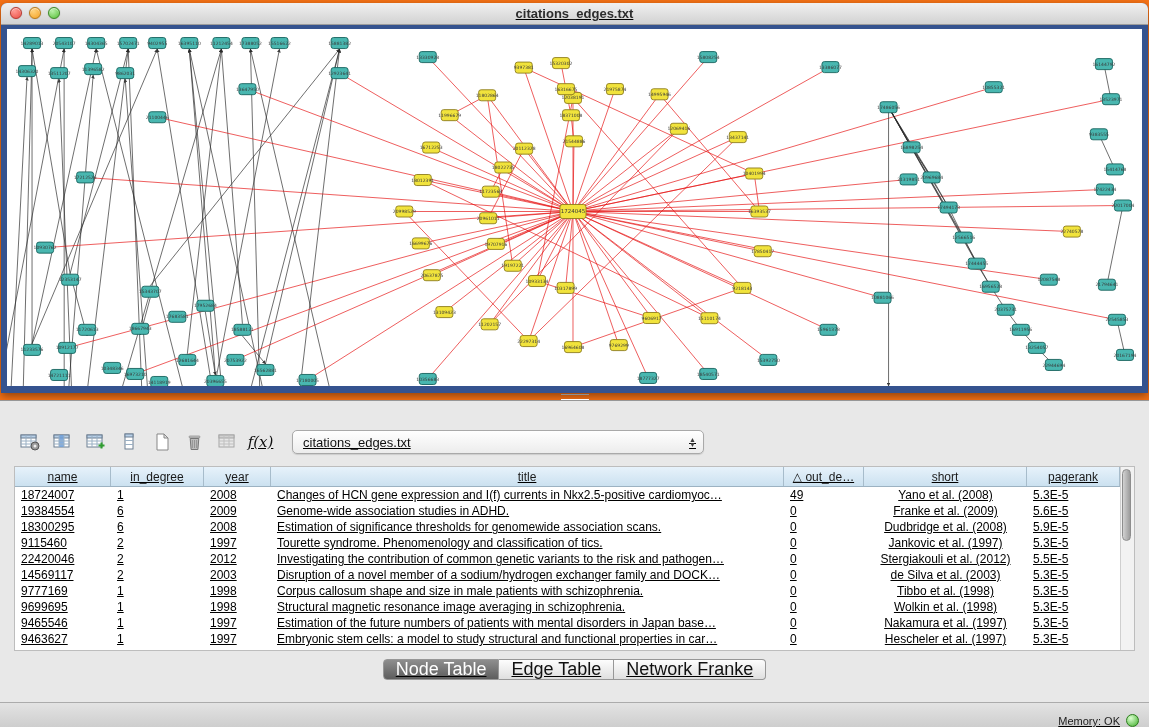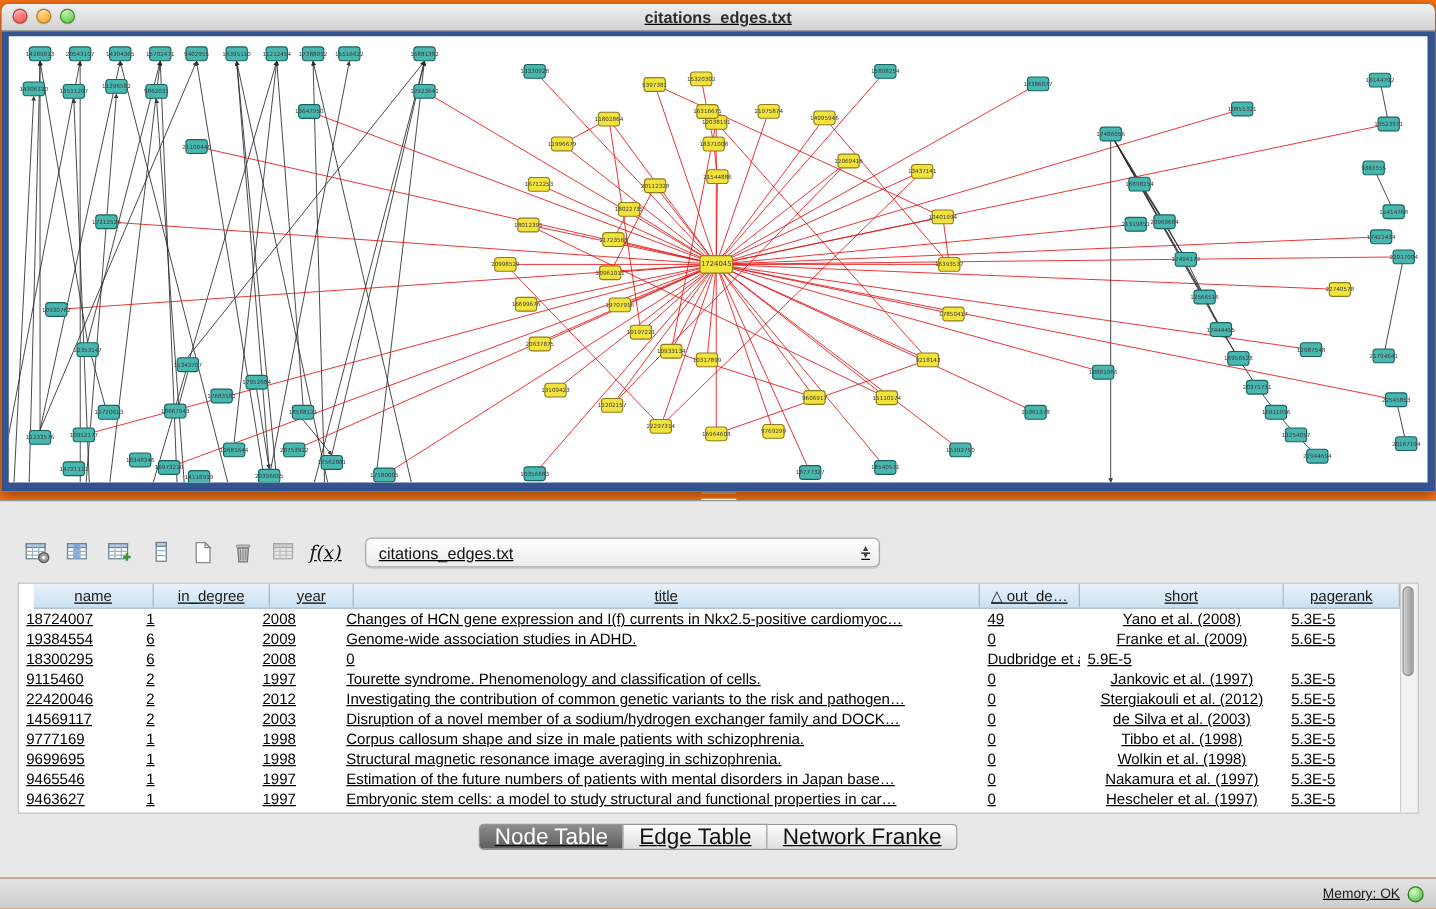--- a/index.html
+++ b/index.html
@@ -31,35 +31,35 @@
 
   .toolbar{display:flex;align-items:center;height:30px;margin-bottom:9px;}
   .tool-btn{width:31px;height:28px;display:flex;align-items:center;justify-content:center;border:0;background:transparent;padding:0;margin-right:2px;text-align:center;}
   .fx{font-family:"DejaVu Serif",serif;font-style:italic;font-size:15px;color:#101010;}
   .table-select{margin-left:14px;width:393px;height:22px;border:1px solid #a9a9a9;border-radius:5px;background:linear-gradient(#ffffff,#ececec);display:flex;align-items:center;padding:0 7px 0 10px;font-size:13px;color:#111;box-shadow:0 1px 1px rgba(0,0,0,.12);}
   .updown{margin-left:auto;display:flex;flex-direction:column;font-size:7px;line-height:5.5px;color:#3c3c3c;}
 
   .grid-wrap{display:flex;height:183px;background:#fff;border:1px solid #bdbdbd;overflow:hidden;}
   .grid{flex:1;min-width:0;}
   .grid-row{display:grid;grid-template-columns:96px 93px 67px minmax(0,1fr) 80px 163px 93px;}
-  .hrow{height:19px;background:linear-gradient(#e7f2fb,#cbe1f0);border-bottom:1px solid #9cb2c2;margin-left:12px;}
+  .hrow{height:19px;background:linear-gradient(#e7f2fb,#cbe1f0);border-bottom:1px solid #9cb2c2;}
   .hcell{display:flex;align-items:center;justify-content:center;font-size:12px;color:#1a1a1a;border-right:1px solid #a7bccb;overflow:hidden;white-space:nowrap;}
   .drow{height:16px;font-size:12px;color:#000;}
   .dcell{padding:0 6px;line-height:16px;white-space:nowrap;overflow:hidden;}
   .dcell.center{text-align:center;}
   .vscroll{width:13px;background:#f2f2f2;border-left:1px solid #cfcfcf;position:relative;}
   .thumb{position:absolute;top:2px;left:1px;width:9px;height:72px;border-radius:5px;background:linear-gradient(90deg,#d2d2d2,#9c9c9c);border:1px solid #8d8d8d;box-sizing:border-box;}
 
   .tabs{margin-top:8px;display:flex;justify-content:center;}
   .seg{height:19px;line-height:19px;padding:0 12px;font-size:18px;color:#111;background:linear-gradient(#fdfdfd,#dfdfdf);border:1px solid #979797;border-left-width:0;}
   .seg:first-child{border-left-width:1px;border-radius:4px 0 0 4px;}
   .seg:last-child{border-radius:0 4px 4px 0;}
   .seg.sel{background:linear-gradient(#8e8e8e,#5d5d5d);color:#fff;}
 
-  .status-bar{height:24px;display:flex;align-items:center;justify-content:flex-end;gap:6px;padding:0 10px;font-size:11px;color:#1c1c1c;background:linear-gradient(#e3e3e3,#cecece);border-top:1px solid #ababab;}
+  .status-bar{height:24px;display:flex;align-items:flex-end;justify-content:flex-end;gap:6px;padding:0 10px;font-size:11px;color:#1c1c1c;background:linear-gradient(#e3e3e3,#cecece);border-top:1px solid #ababab;}
   .mem-dot{width:13px;height:13px;border-radius:50%;box-sizing:border-box;background:radial-gradient(circle at 35% 30%,#dbffd0,#3fae2a);border:1px solid #2b7c1c;}
 </style>
 </head>
 <body>
 
 <div class="screen">
 
   <div class="net-window">
     <div class="titlebar">
       <div class="lights">
@@ -749,29 +749,30 @@
               <div class="dcell">2009</div>
               <div class="dcell">Genome-wide association studies in ADHD.</div>
               <div class="dcell">0</div>
               <div class="dcell center">Franke et al. (2009)</div>
               <div class="dcell">5.6E-5</div>
             </div>
             <div class="grid-row drow">
               <div class="dcell">18300295</div>
               <div class="dcell">6</div>
               <div class="dcell">2008</div>
+              <div class="dcell">Estimation of significance thresholds for genomewide association scans.</div>
               <div class="dcell">0</div>
               <div class="dcell center">Dudbridge et al. (2008)</div>
               <div class="dcell">5.9E-5</div>
             </div>
             <div class="grid-row drow">
               <div class="dcell">9115460</div>
               <div class="dcell">2</div>
               <div class="dcell">1997</div>
-              <div class="dcell">Tourette syndrome. Phenomenology and classification of cells.</div>
+              <div class="dcell">Tourette syndrome. Phenomenology and classification of tics.</div>
               <div class="dcell">0</div>
               <div class="dcell center">Jankovic et al. (1997)</div>
               <div class="dcell">5.3E-5</div>
             </div>
             <div class="grid-row drow">
               <div class="dcell">22420046</div>
               <div class="dcell">2</div>
               <div class="dcell">2012</div>
               <div class="dcell">Investigating the contribution of common genetic variants to the risk and pathogen…</div>
               <div class="dcell">0</div>

